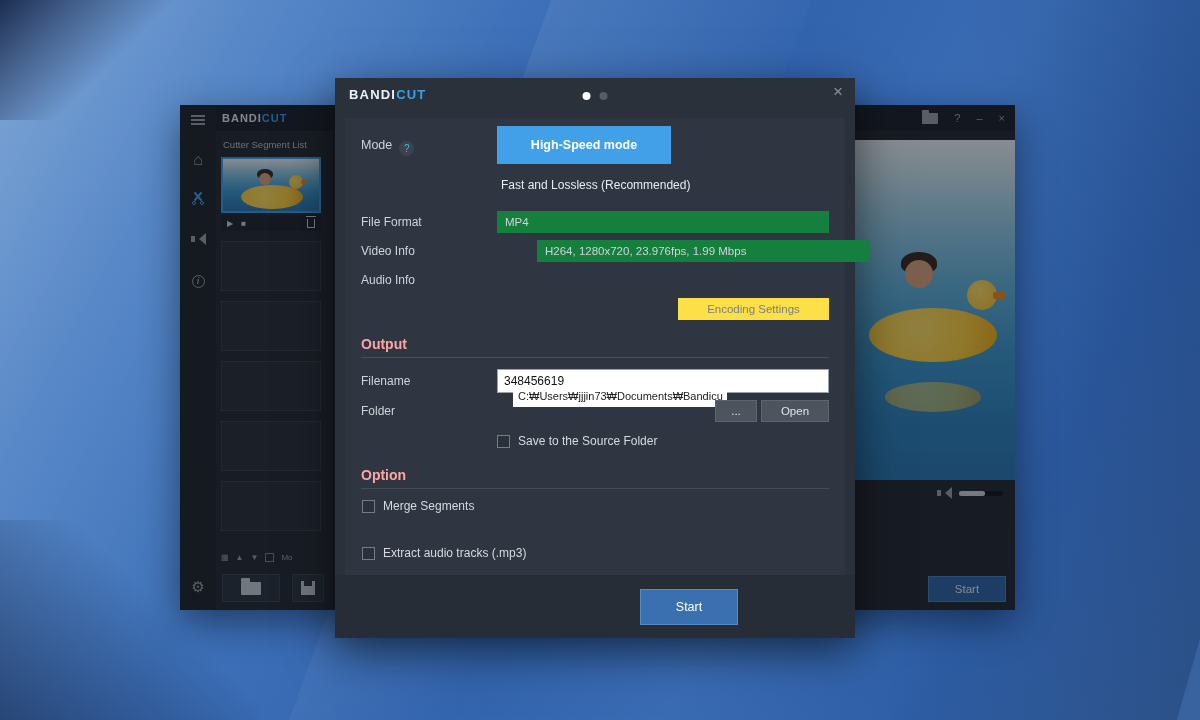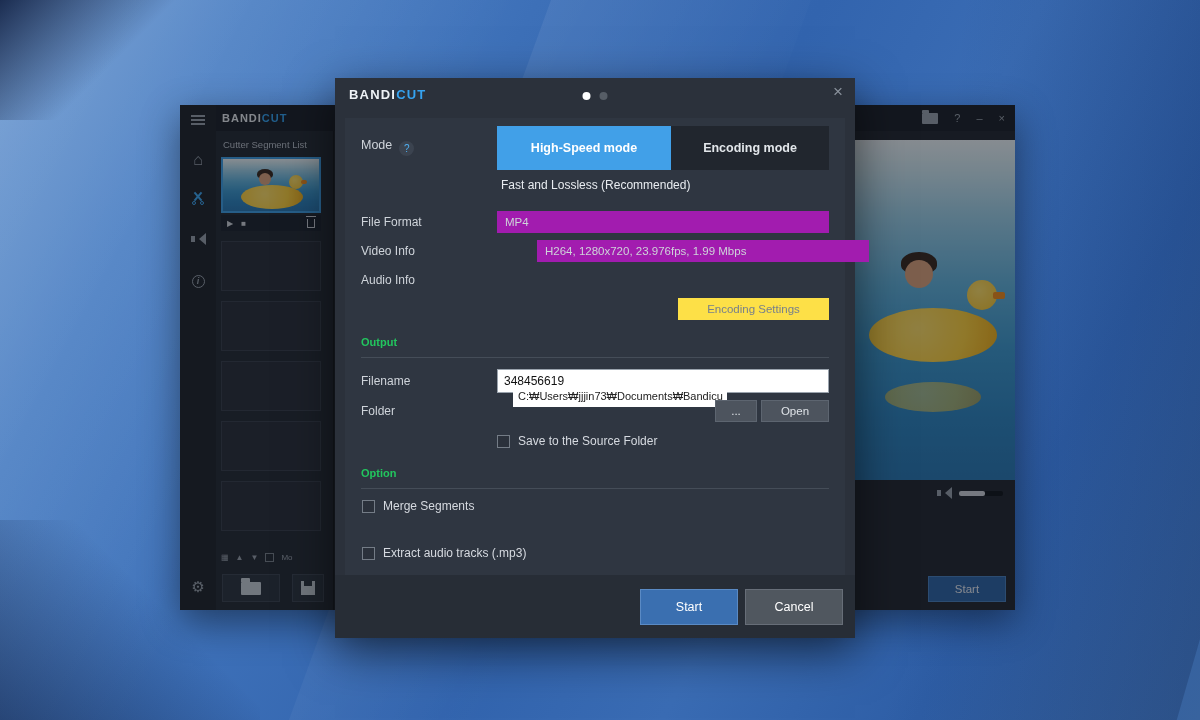--- a/index.html
+++ b/index.html
@@ -93,31 +93,31 @@
   .dlg-dots { position:absolute; left:50%; top:14px; transform:translateX(-50%); display:flex; gap:9px; }
   .dot { width:8px; height:8px; border-radius:50%; }
   .dot.on { background:#ffffff; }
   .dot.off { background:#565d66; }
   .dlg-close { position:absolute; right:12px; top:5px; color:#8a929c; font-size:17px; line-height:17px; cursor:default; }
 
   .lab { position:absolute; left:26px; font-size:12px; color:#cfd4da; }
   .mode-help { display:inline-flex; width:15px; height:15px; border-radius:50%; background:#3b434f; color:#4fb0f2;
     font-size:10px; align-items:center; justify-content:center; margin-left:7px; vertical-align:-3px; }
   .tabs { position:absolute; left:162px; top:48px; width:332px; height:38px; display:flex; }
-  .tab { height:44px; display:flex; align-items:center; justify-content:center; font-size:12.5px; font-weight:bold; }
+  .tab { height:38px; display:flex; align-items:center; justify-content:center; font-size:12.5px; font-weight:bold; }
   .tab.active { width:174px; background:#41a0e8; color:#ffffff; }
   .tab.inactive { width:158px; background:#21262e; color:#e2e6ea; }
   .subtitle { position:absolute; left:166px; top:100px; font-size:12px; color:#e8ecf0; }
 
-  .fbox { position:absolute; left:162px; width:332px; height:22px; background:#a21caf; color:#ced3d9;
+  .fbox { position:absolute; left:162px; width:332px; height:22px; background:#15803d; color:#ced3d9;
     font-size:11.5px; line-height:22px; padding:0 8px; white-space:nowrap; overflow:hidden; }
   .enc-btn { position:absolute; left:343px; top:220px; width:151px; height:22px; background:#fde047;
     color:#78808b; font-size:11.5px; display:flex; align-items:center; justify-content:center; }
 
-  .section-title { position:absolute; left:26px; font-size:11px; font-weight:bold; color:#22c55e; }
+  .section-title { position:absolute; left:26px; font-size:14px; font-weight:bold; color:#fca5a5; }
   .divider { position:absolute; left:26px; width:468px; height:1px; background:#454d58; }
 
   .winput { position:absolute; left:162px; width:332px; height:24px; background:#ffffff; border:1px solid #9aa3ad;
     color:#111; font-size:12px; padding:0 6px; font-family:"Liberation Sans", sans-serif; }
   .folder-box { position:absolute; left:162px; width:214px; height:22px; background:#ffffff; color:#222;
     font-size:11px; line-height:22px; padding:0 5px; white-space:nowrap; overflow:hidden; }
   .sm-btn { position:absolute; height:22px; background:#4d545e; border:1px solid #5d6570; color:#dfe3e8;
     font-size:11.5px; display:flex; align-items:center; justify-content:center; }
 
   .cbrow { position:absolute; display:flex; align-items:center; gap:8px; font-size:12px; color:#d6dae0; }
@@ -234,21 +234,20 @@
       <span class="dot on"></span>
       <span class="dot off"></span>
     </span>
     <span class="dlg-close">×</span>
 
     <span class="lab" style="top:60px; font-size:12.5px;">
       <span>Mode</span><span class="mode-help">?</span>
     </span>
     <div class="tabs">
       <div class="tab active">High-Speed mode</div>
-      <div class="tab inactive">Encoding mode</div>
     </div>
     <div class="subtitle">Fast and Lossless (Recommended)</div>
 
     <span class="lab" style="top:137px;">File Format</span>
     <div class="fbox" style="top:133px;">MP4</div>
     <span class="lab" style="top:166px;">Video Info</span>
     <div class="fbox" style="top:162px;margin-left:40px;">H264, 1280x720, 23.976fps, 1.99 Mbps</div>
     <span class="lab" style="top:195px;">Audio Info</span>
     <div class="enc-btn">Encoding Settings</div>
 
@@ -274,15 +273,14 @@
     <div class="cbrow" style="left:27px; top:421px;">
       <span class="cb"></span>
       <span>Merge Segments</span>
     </div>
     <div class="cbrow" style="left:27px; top:468px;">
       <span class="cb"></span>
       <span>Extract audio tracks (.mp3)</span>
     </div>
 
     <div class="btn btn-start">Start</div>
-    <div class="btn btn-cancel">Cancel</div>
   </div>
 </div>
 
 </body></html>

